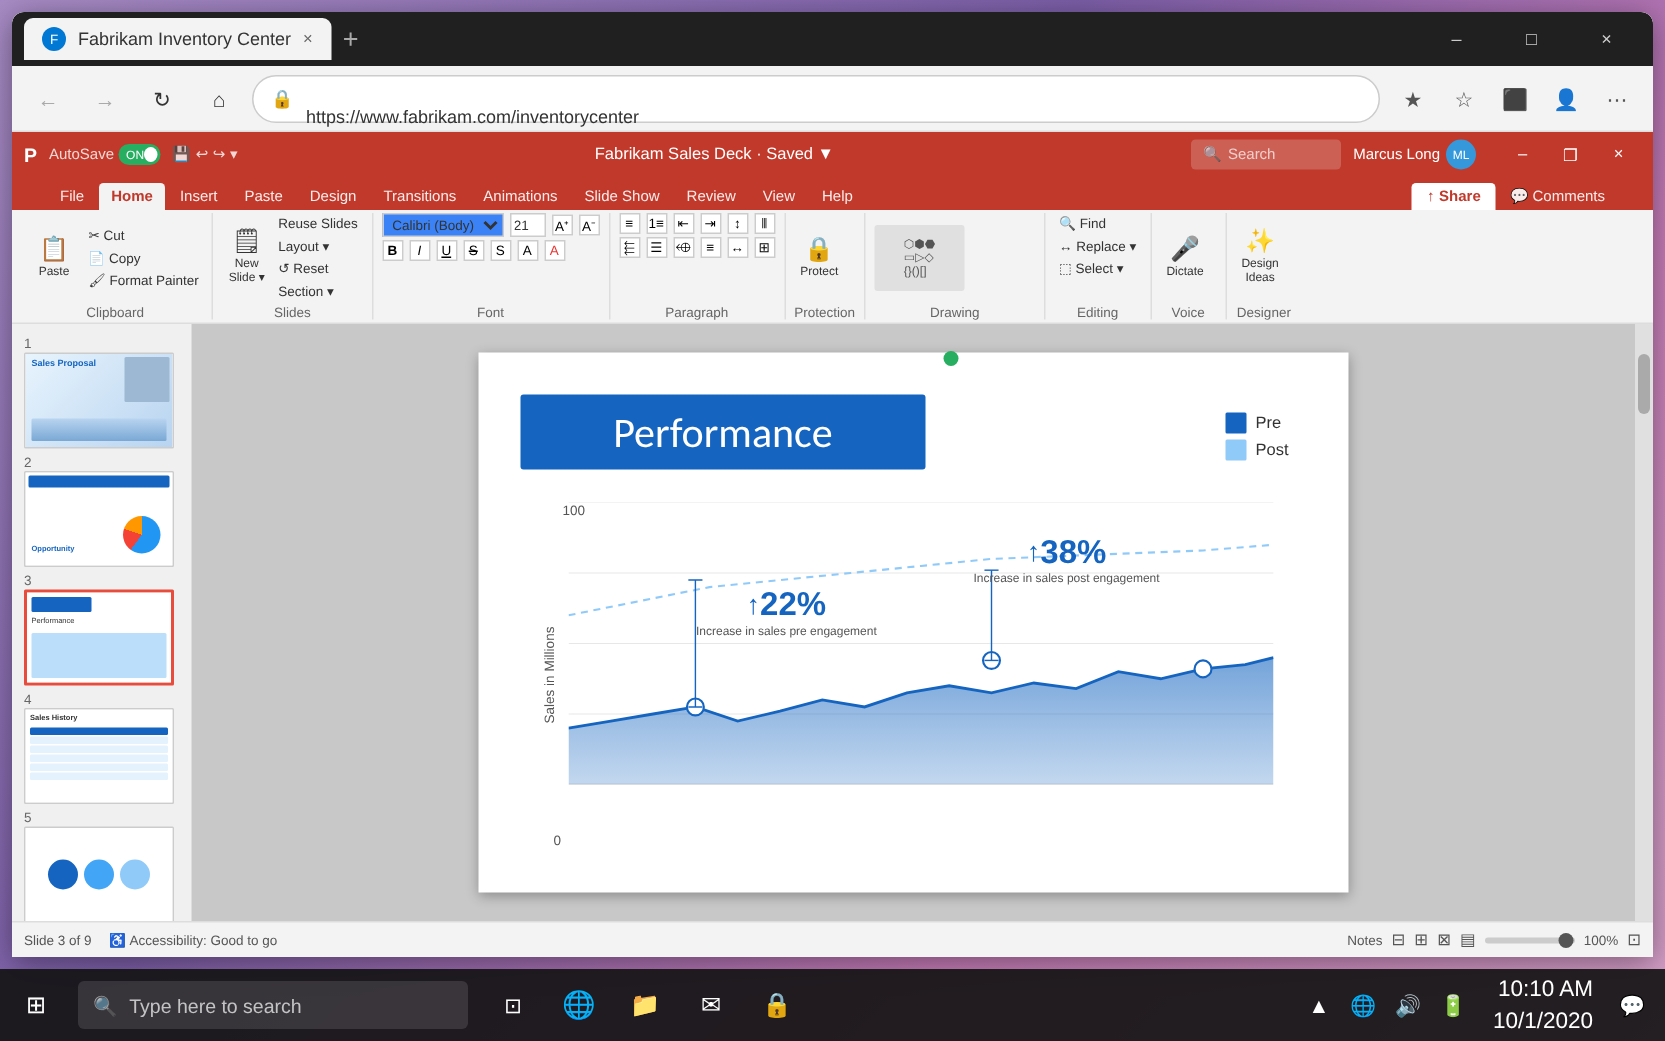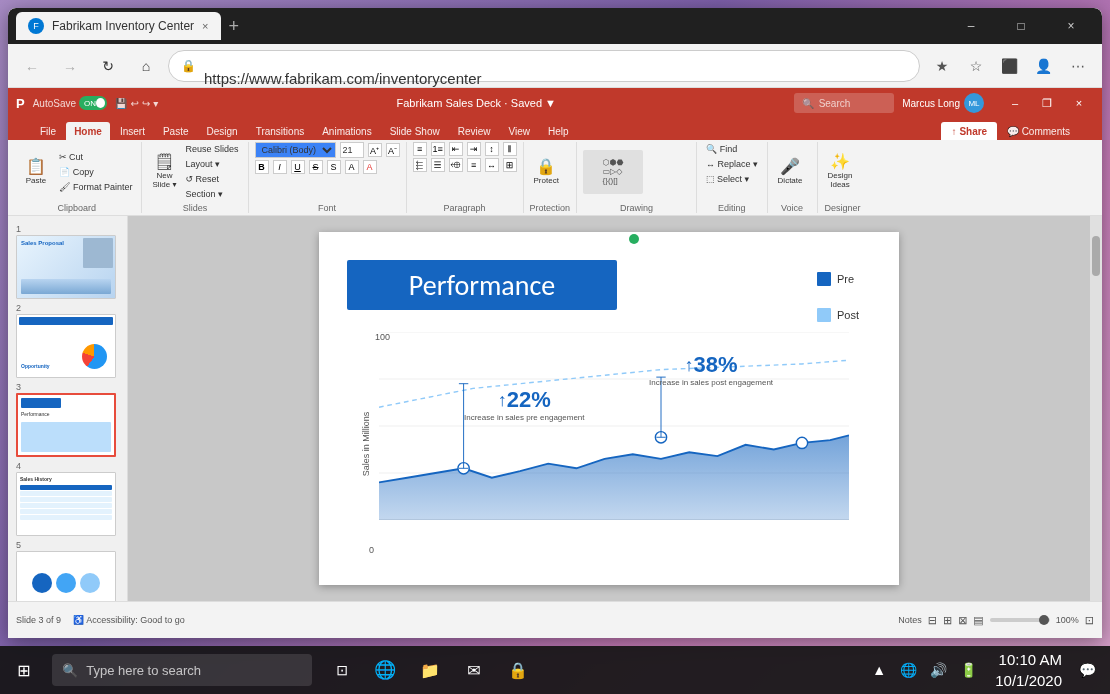--- a/index.html
+++ b/index.html
@@ -75,21 +75,21 @@
       padding: 0 8px; gap: 6px; border-bottom: 1px solid #ddd;
     }
     .nav-btn { width: 32px; height: 32px; border-radius: 50%; display: flex; align-items: center; justify-content: center; cursor: pointer; color: #333; font-size: 14px; }
     .nav-btn.disabled { color: #aaa; cursor: default; }
     .address-bar {
       flex: 1; height: 32px; background: white; border: 1px solid #ccc; border-radius: 16px;
       display: flex; align-items: center; padding: 0 12px; gap: 8px;
       font-size: 13px; color: #333;
     }
     .address-lock { color: #555; font-size: 12px; }
-    .address-text { flex: 1; font-size: 15px; color: #333; margin-top: 25px; }
+    .address-text { flex: 1; font-size: 12px; color: #333; margin-top: 25px; }
     .browser-action-icons { display: flex; gap: 2px; }
     .browser-action-icon { width: 32px; height: 32px; display: flex; align-items: center; justify-content: center; border-radius: 4px; cursor: pointer; color: #555; font-size: 14px; }
 
     
     .ppt-app {
       flex: 1; display: flex; flex-direction: column; overflow: hidden;
       background: white;
     }
 
     
@@ -217,21 +217,21 @@
     }
 
     
     .perf-header {
       position: absolute; top: 28px; left: 28px; width: 270px; height: 50px;
       background: #1565c0; display: flex; align-items: center; justify-content: center;
       border-radius: 2px;
     }
     .perf-title { color: white; font-size: 28px; font-weight: 300; font-family: 'Calibri', sans-serif; }
     .perf-legend {
-      position: absolute; top: 40px; right: 40px; display: flex; flex-direction: column; gap: 22px;
+      position: absolute; top: 40px; right: 40px; display: flex; flex-direction: column; gap: 4px;
     }
     .legend-item { display: flex; align-items: center; gap: 6px; font-size: 11px; color: #333; }
     .legend-box { width: 14px; height: 14px; border-radius: 1px; }
     .legend-pre { background: #1565c0; }
     .legend-post { background: #90caf9; }
 
     
     .chart-container {
       position: absolute; top: 100px; left: 60px; right: 50px; bottom: 30px;
     }
@@ -253,21 +253,21 @@
     .annotation-pct { font-size: 22px; font-weight: bold; color: #1565c0; display: flex; align-items: center; }
     .annotation-label { font-size: 8px; color: #555; text-align: center; line-height: 1.2; }
 
     .annotation-38 {
       position: absolute; left: 270px; top: 20px;
       display: flex; flex-direction: column; align-items: center;
     }
 
     
     .ppt-statusbar {
-      height: 37px; background: #f3f3f3; border-top: 1px solid #ddd;
+      height: 24px; background: #f3f3f3; border-top: 1px solid #ddd;
       display: flex; align-items: center; padding: 0 8px; gap: 8px;
       font-size: 9px; color: #555;
     }
     .status-left { display: flex; align-items: center; gap: 12px; }
     .status-right { margin-left: auto; display: flex; align-items: center; gap: 6px; }
     .zoom-slider { width: 60px; height: 4px; background: #ccc; border-radius: 2px; position: relative; }
     .zoom-thumb { width: 10px; height: 10px; background: #555; border-radius: 50%; position: absolute; top: -3px; left: 90%; transform: translateX(-50%); }
 
     
     .vertical-scrollbar {

